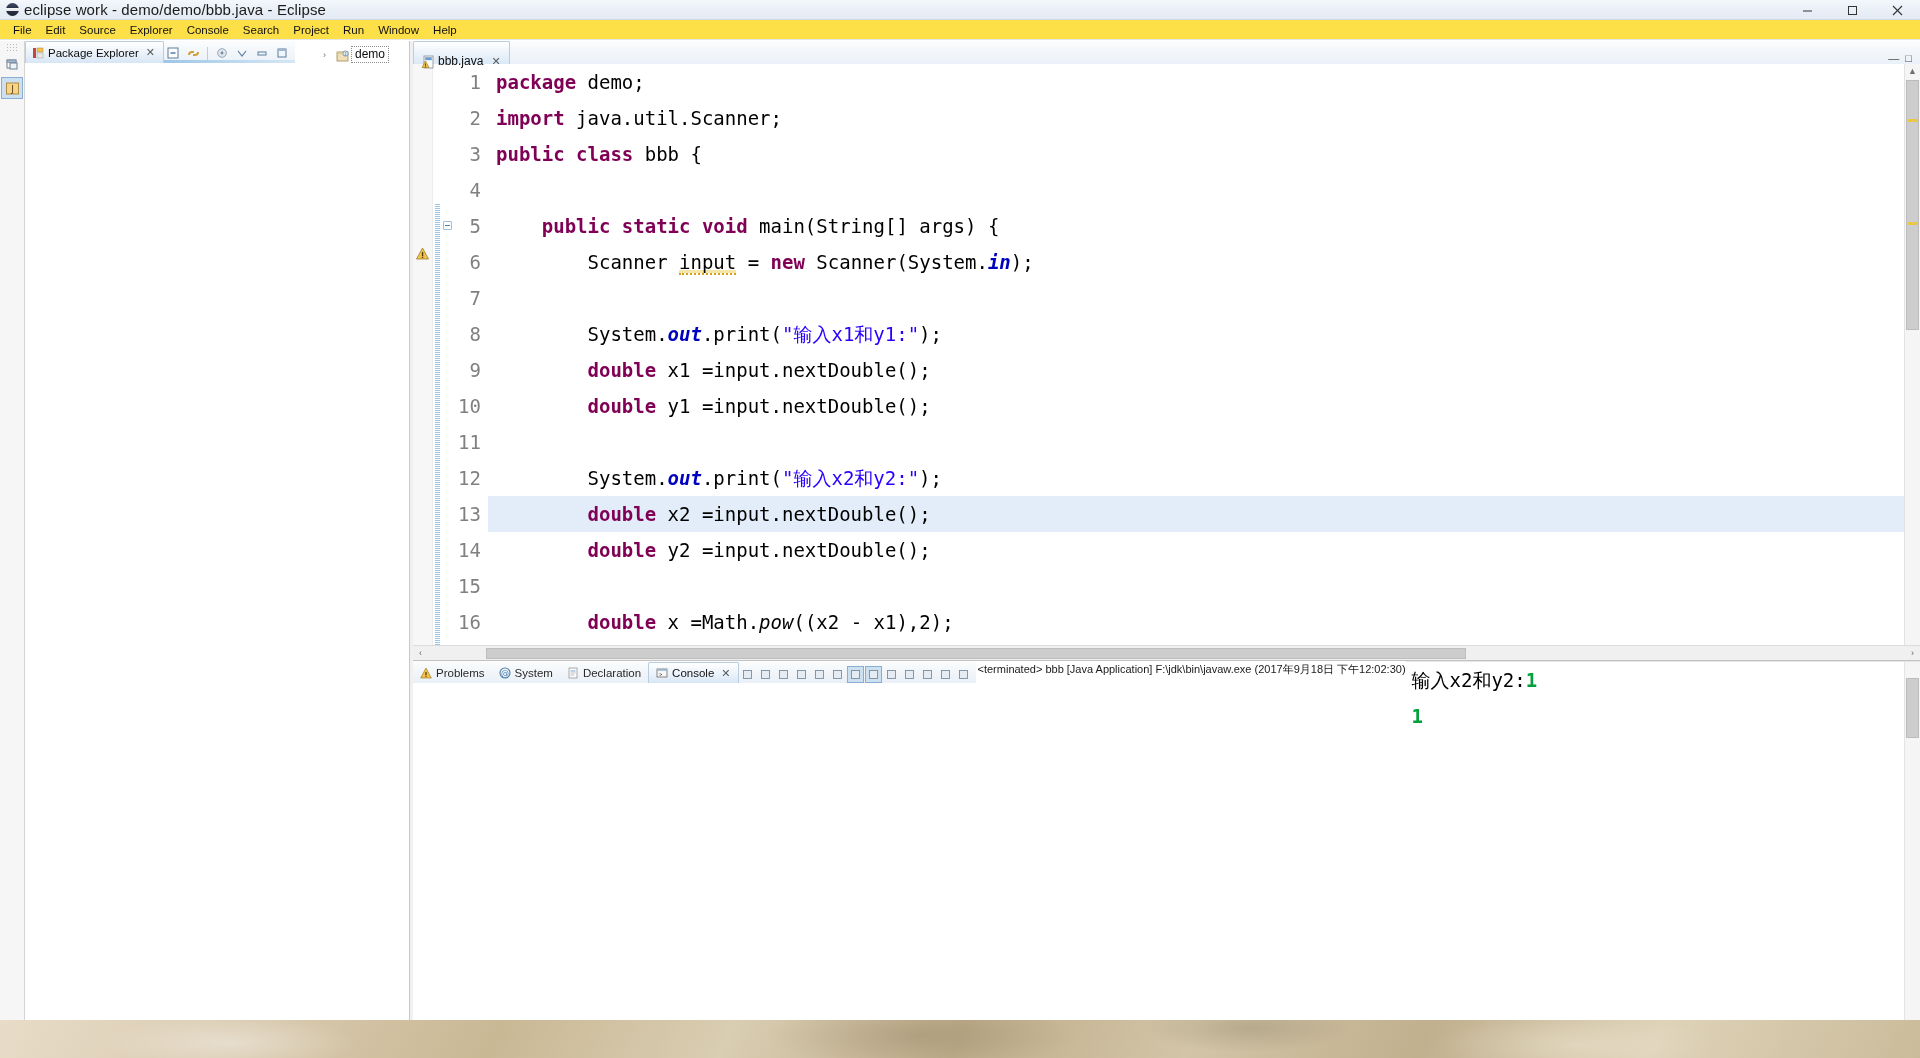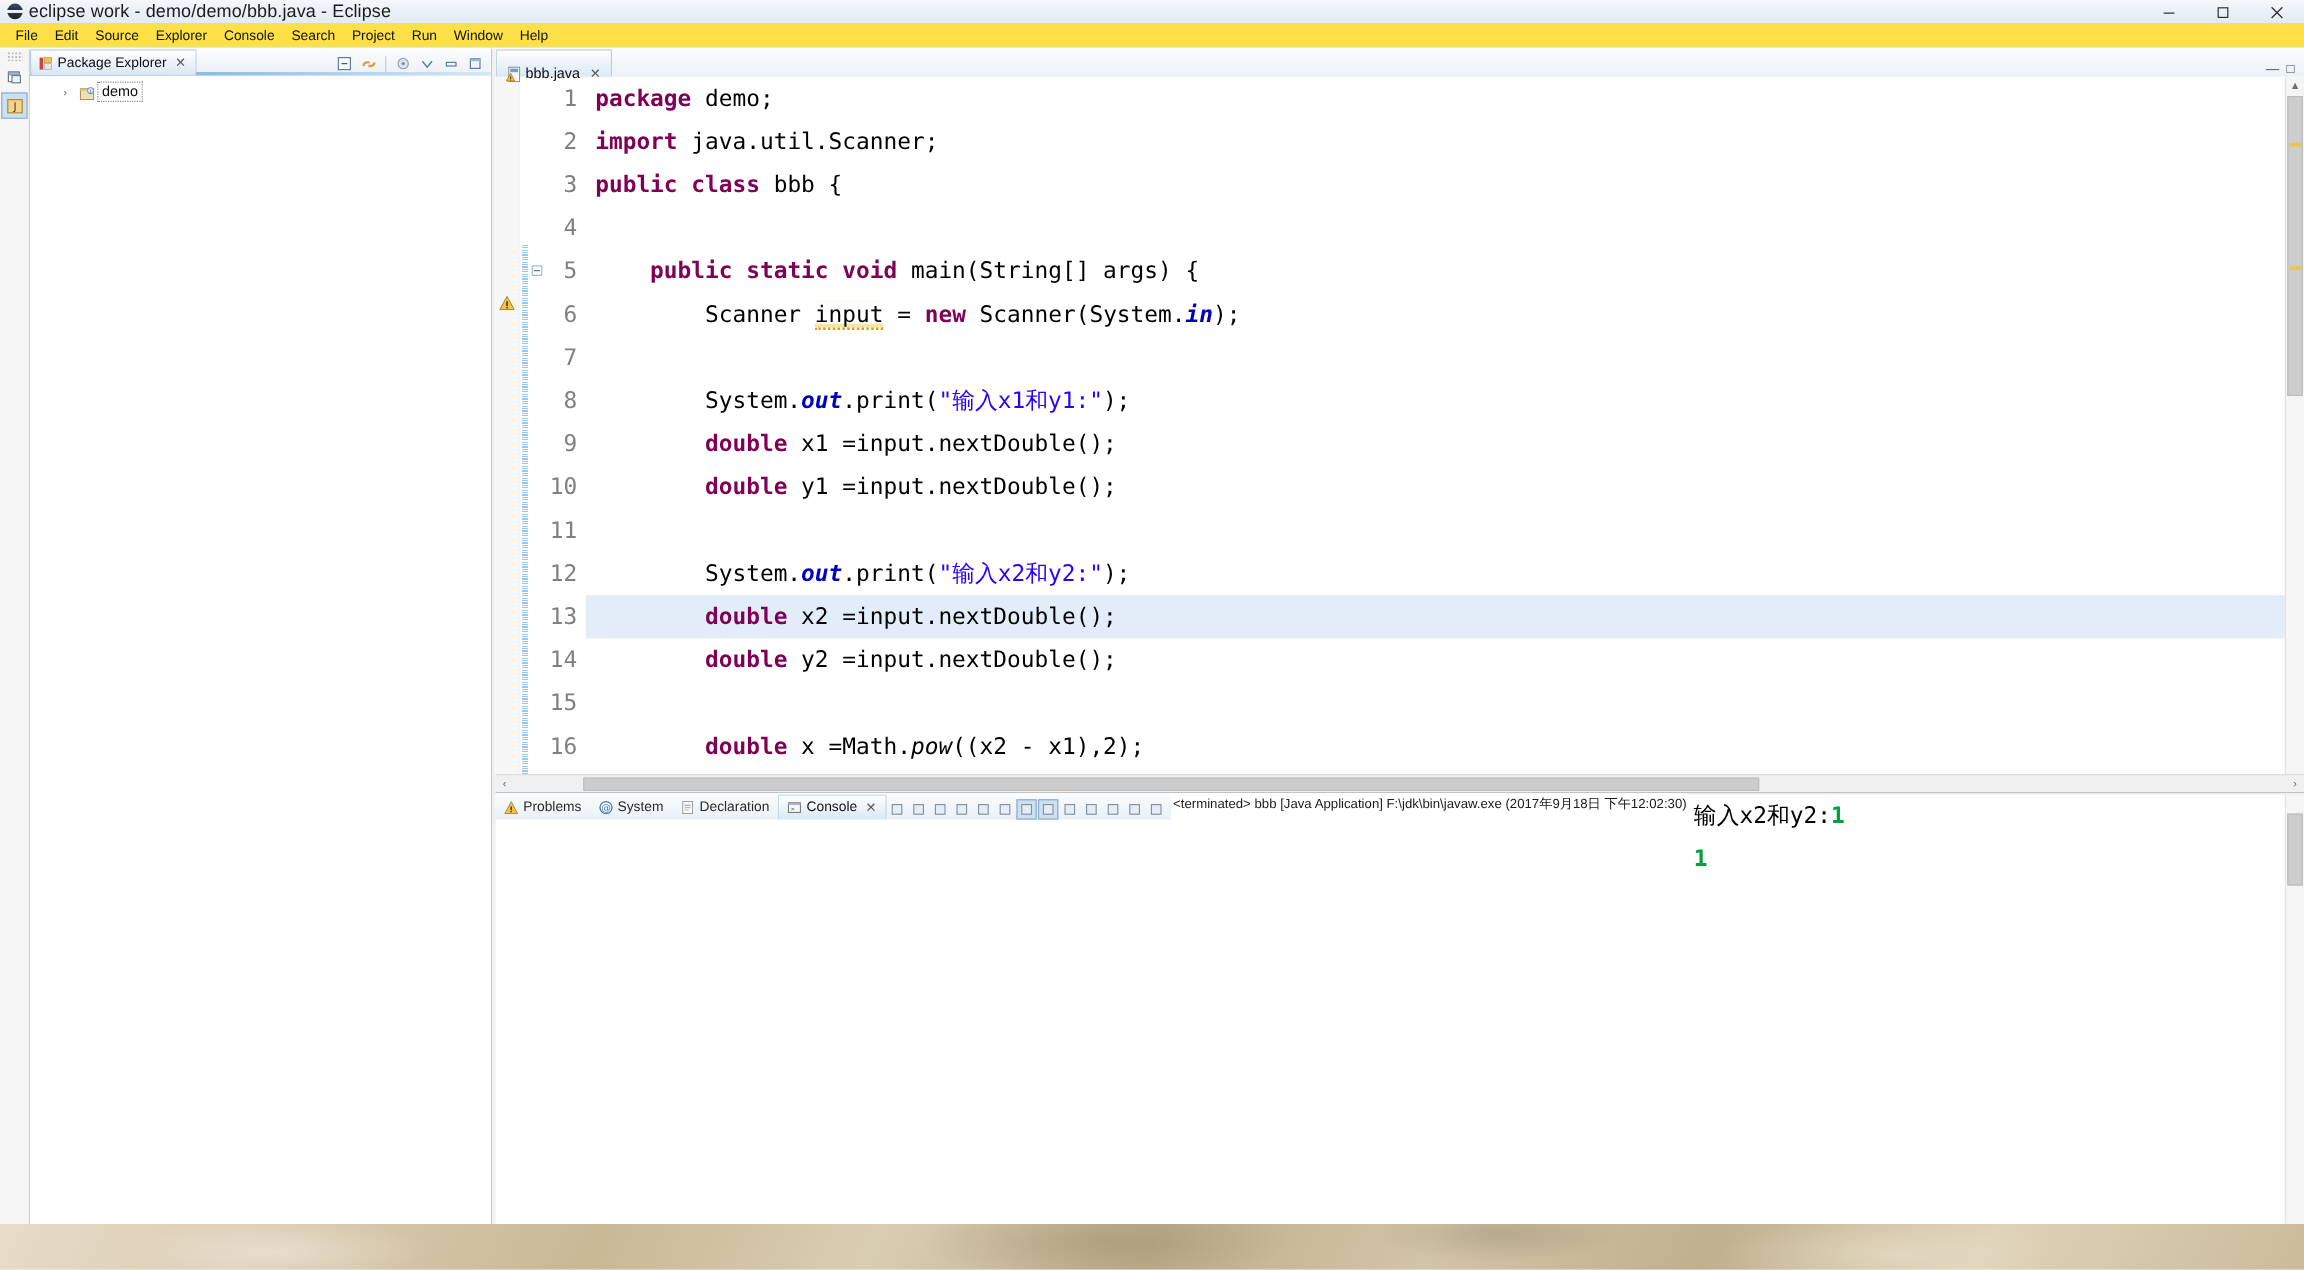--- a/index.html
+++ b/index.html
@@ -64,21 +64,21 @@
   }
   .rail-btn {
     width: 22px; height: 22px; margin-bottom: 2px;
     display: flex; align-items: center; justify-content: center;
     border: 1px solid transparent;
   }
   .rail-btn.active { background: #cde0f0; border: 1px solid #8aaed1; }
 
   
   .explorer {
-    width: 385px; display: flex; flex-direction: column;
+    width: 385px; display: flex; flex-direction: row;
     background: #ffffff;
     border-right: 1px solid #c8c8c8;
   }
   .view-tabbar {
     height: 22px; position: relative;
     background: linear-gradient(to bottom, #fbfcfd, #eaf1f8);
     display: flex; align-items: flex-end;
   }
   .view-tab {
     height: 22px; display: flex; align-items: center; gap: 4px;

